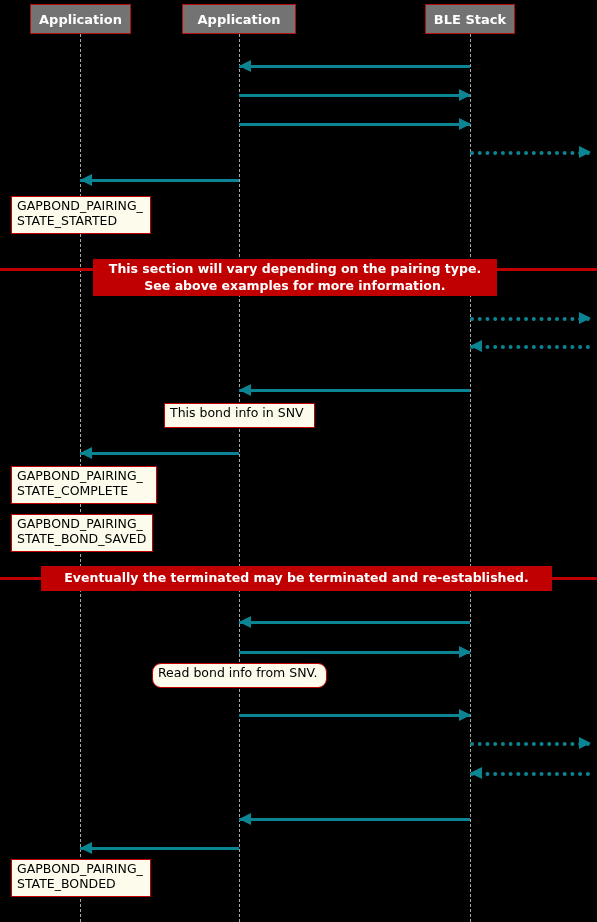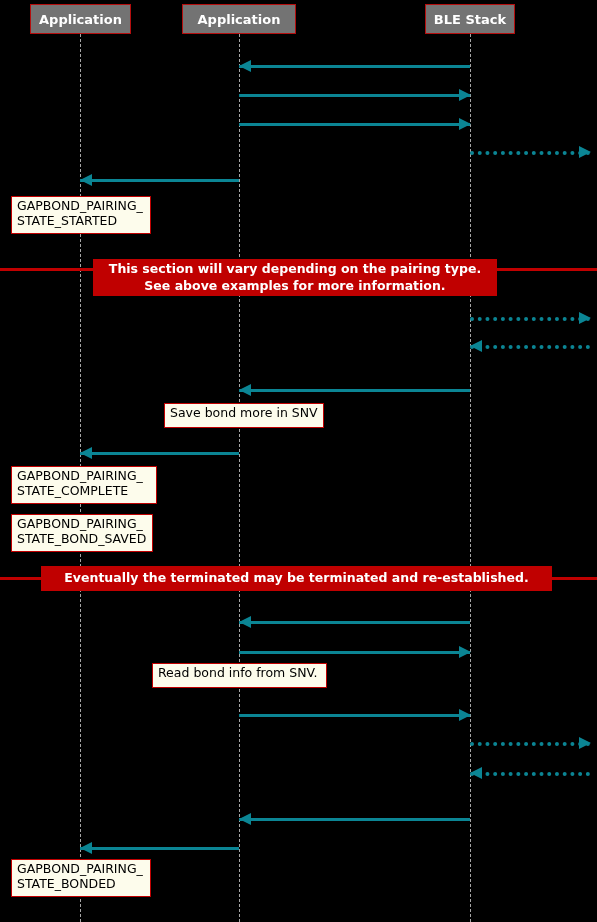--- a/index.html
+++ b/index.html
@@ -139,26 +139,26 @@
     <div class="arrowhead left" style="top: 813px; left: 239px;"></div>
     <div class="msg" style="left: 80px; width: 159px; top: 847px;"></div>
     <div class="arrowhead left" style="top: 842px; left: 80px;"></div>
     <div class="divider-line" style="top: 268px;"></div>
     <div class="divider-box" style="left: 93px; top: 251px; width: 404px; height: 37px; margin-top: 8px;">This section will vary depending on the pairing type.
 See above examples for more information.</div>
     <div class="divider-line" style="top: 577px;"></div>
     <div class="divider-box" style="left: 41px; top: 566px; width: 511px; height: 25px;">Eventually the terminated may be terminated and re-established.</div>
     <div class="note" style="left: 11px; top: 196px; min-width: 140px; min-height: 38px;">GAPBOND_PAIRING_
 STATE_STARTED</div>
-    <div class="note" style="left: 164px; top: 403px; min-width: 151px; min-height: 25px;">Save bond more in SNV</div>
+    <div class="note" style="left: 164px; top: 403px; min-width: 151px; min-height: 25px;">This bond info in SNV</div>
     <div class="note" style="left: 11px; top: 466px; min-width: 146px; min-height: 38px;">GAPBOND_PAIRING_
 STATE_COMPLETE</div>
     <div class="note" style="left: 11px; top: 514px; min-width: 142px; min-height: 38px;">GAPBOND_PAIRING_
 STATE_BOND_SAVED</div>
-    <div class="note" style="left: 152px; top: 663px; min-width: 175px; min-height: 25px;">Read bond info from SNV.</div>
+    <div class="note" style="left: 152px; top: 663px; min-width: 175px; min-height: 25px; border-radius: 9px;">Read bond info from SNV.</div>
     <div class="note" style="left: 11px; top: 859px; min-width: 140px; min-height: 38px;">GAPBOND_PAIRING_
 STATE_BONDED</div>
     <div class="participant" style="left: 30px; top: 4px; width: 101px; height: 30px;">
       <span>Application</span>
     </div>
     <div class="participant" style="left: 182px; top: 4px; width: 114px; height: 30px;">
       <span>Application</span>
     </div>
     <div class="participant" style="left: 425px; top: 4px; width: 90px; height: 30px;">
       <span>BLE Stack</span>

